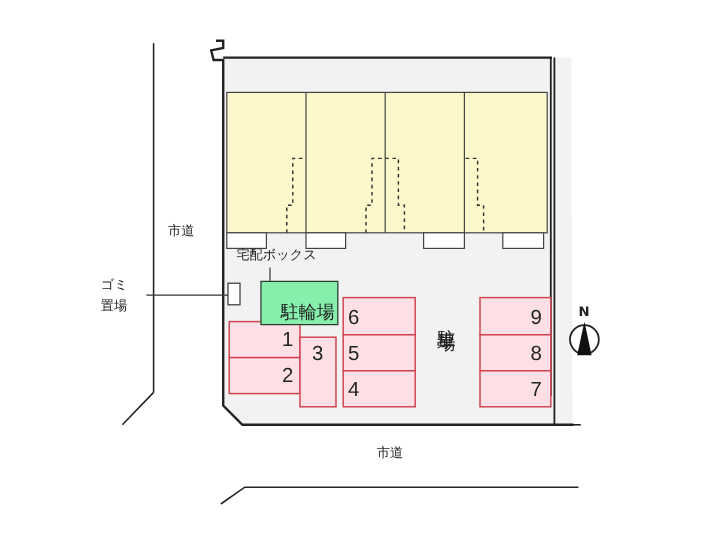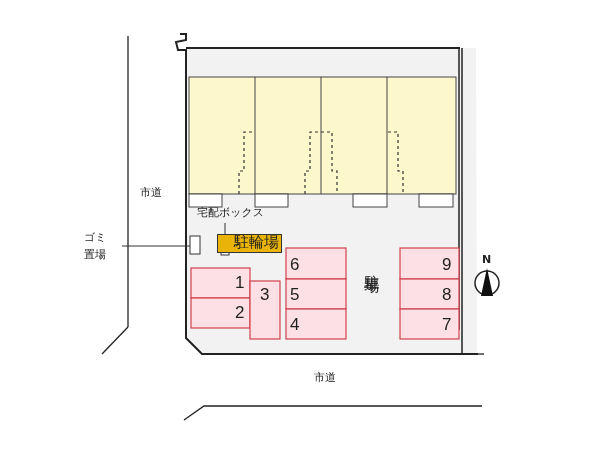--- a/index.html
+++ b/index.html
@@ -3,21 +3,21 @@
 <meta charset="utf-8">
 <style>
   html, body { margin: 0; padding: 0; background: #ffffff; }
   body { width: 600px; height: 450px; position: relative; overflow: hidden; font-family: "DejaVu Sans", sans-serif; }
   svg { position: absolute; left: 0; top: 0; }
   .lbl { position: absolute; color: #222; font-family: "DejaVu Sans", sans-serif; white-space: nowrap; line-height: 1; }
   .lbl-road { font-size: 11px; }
   .lbl-park { font-size: 15px; }
   .num { position: absolute; font-family: "Liberation Sans", sans-serif; font-size: 17px; color: #222; line-height: 1; }
   .vert { writing-mode: vertical-rl; letter-spacing: 2px; }
-  .bike-box { position: absolute; border: 1px solid #333; background: #eab308; font-size: 15px; color: #222; line-height: 1; padding: 0 2px 2px 16px; }
+  .bike-box { position: absolute; border: 1px solid #333; background: #86efac; font-size: 15px; color: #222; line-height: 1; padding: 18px 2px 2px 16px; }
 </style>
 </head>
 <body>
 
 <svg width="600" height="450" viewBox="0 0 600 450">
 
   <line x1="128" y1="36" x2="128" y2="327" stroke="#222" stroke-width="1.3"></line>
   <line x1="128" y1="327" x2="102" y2="354" stroke="#222" stroke-width="1.3"></line>
 
   <path d="M186,48 L476,48 L477,354 L202,354 L186,338 Z" fill="#f2f2f2" stroke="none"></path>

